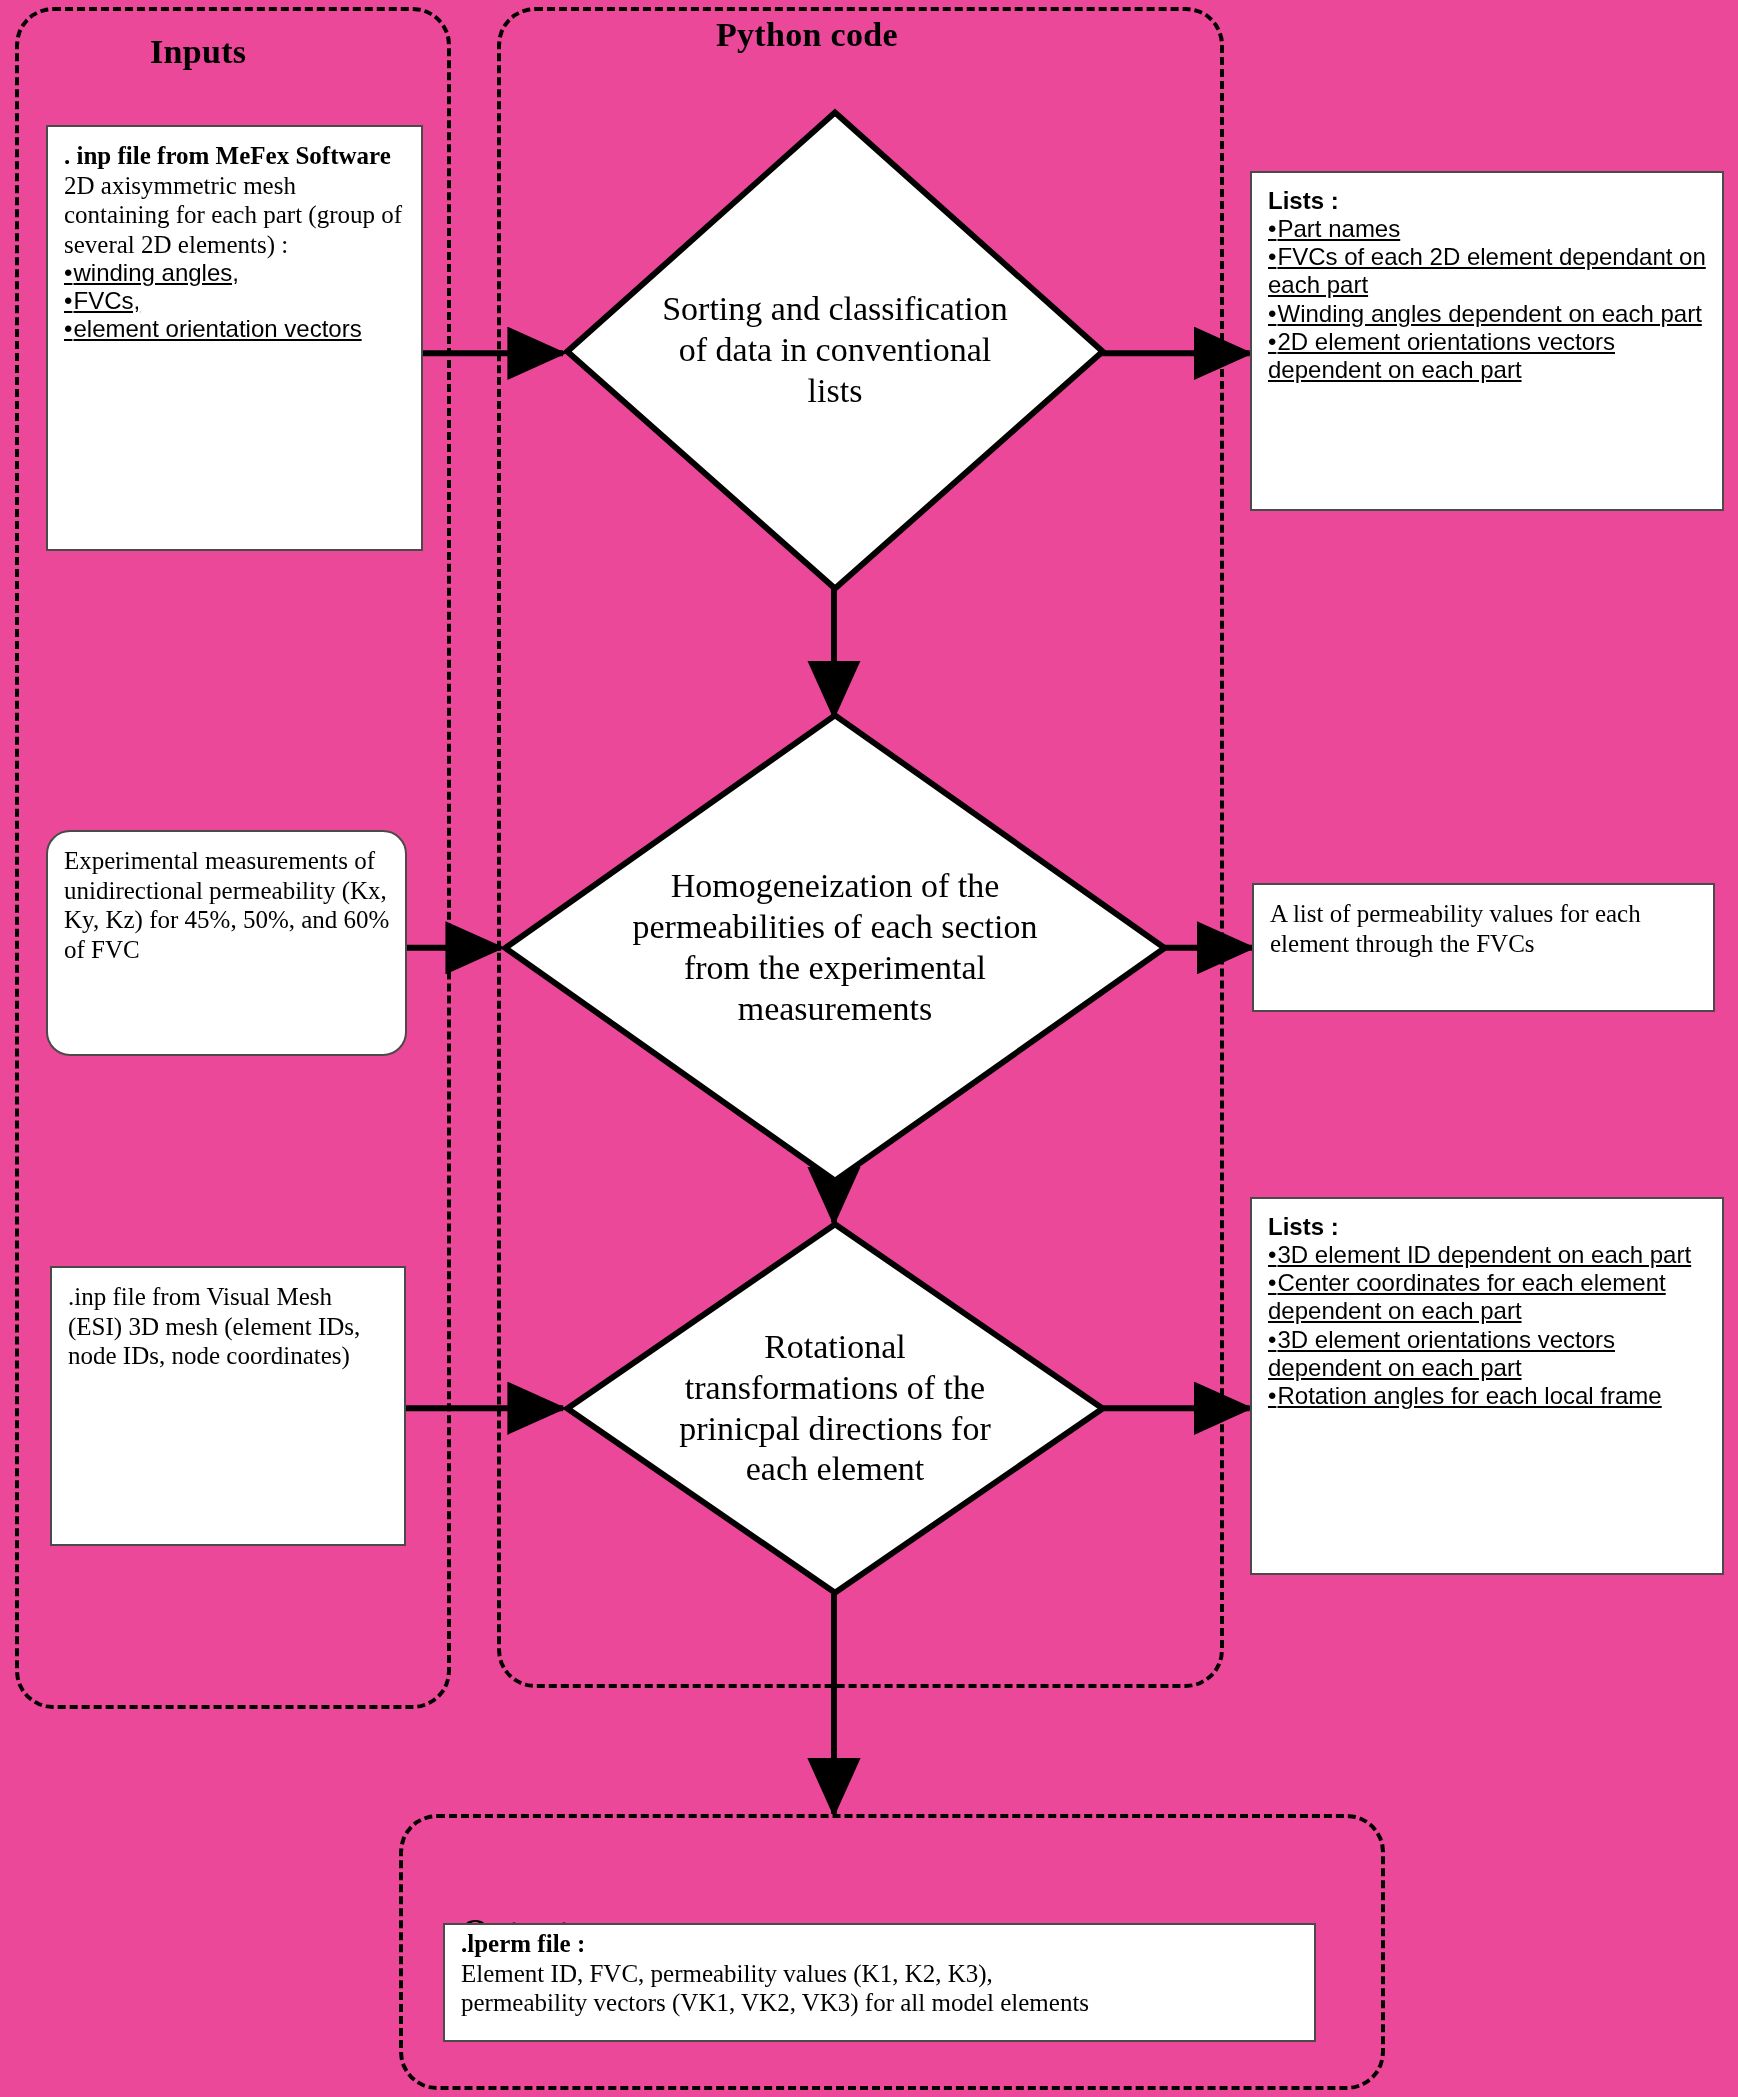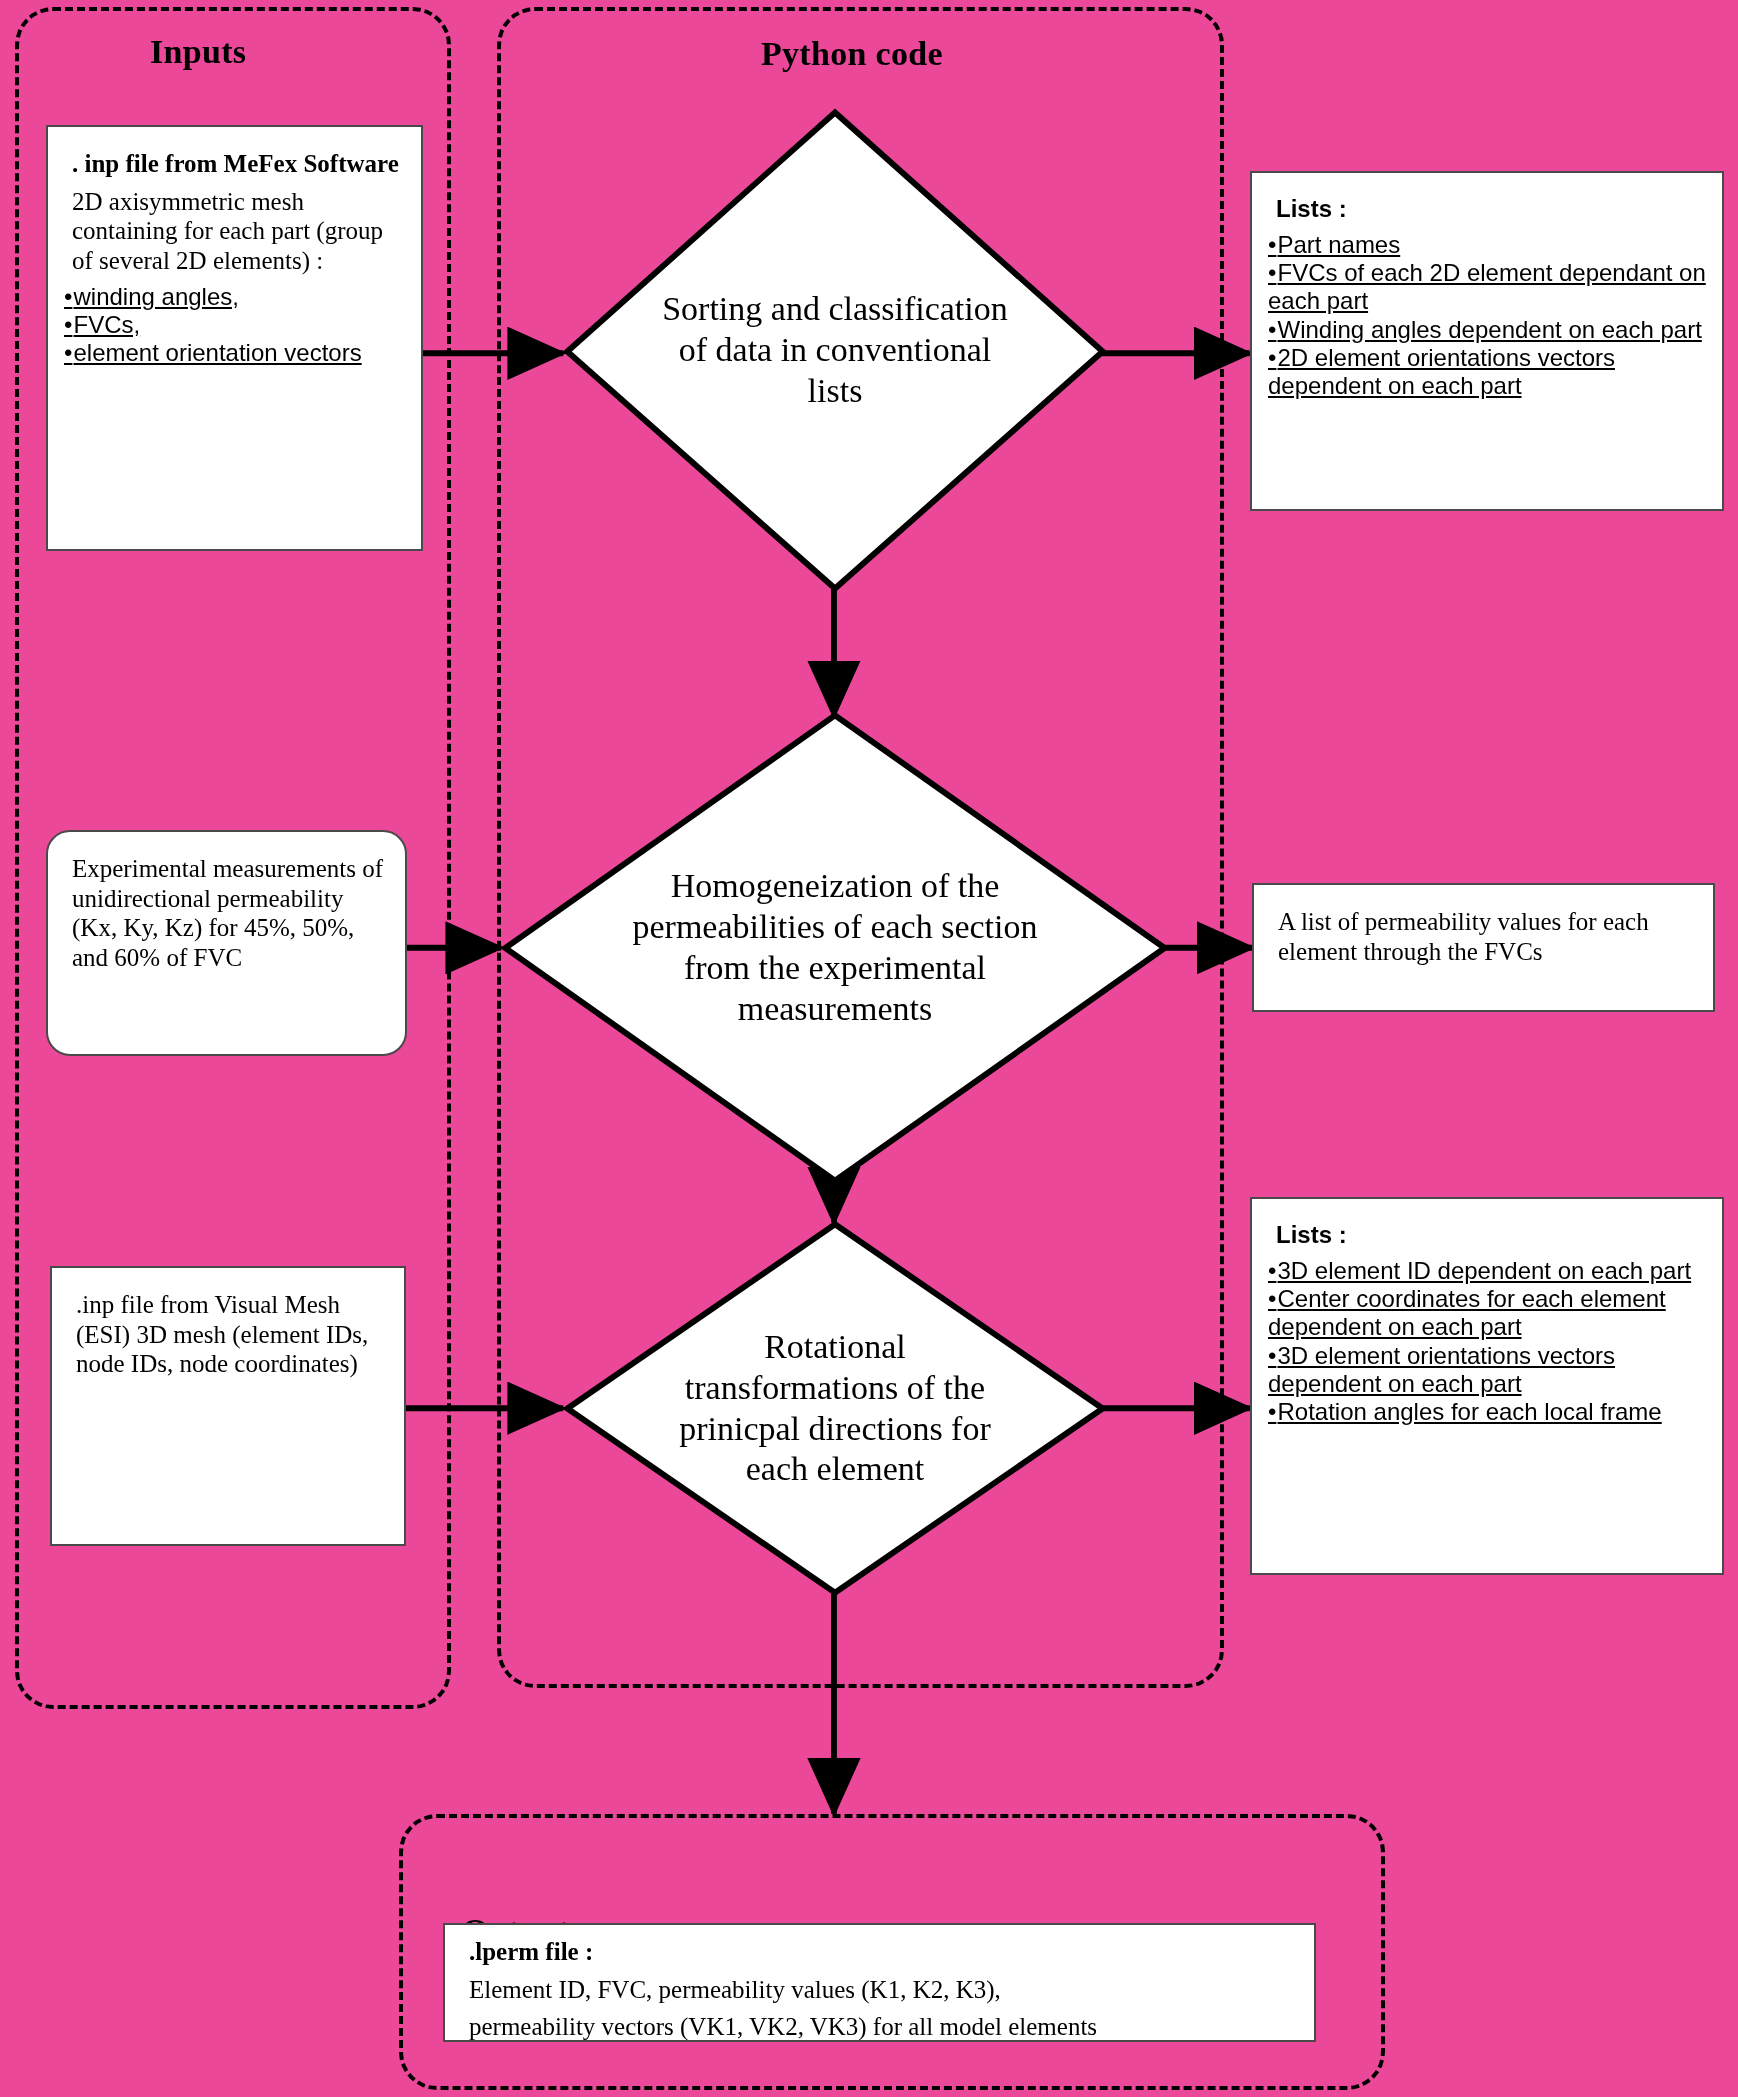--- a/index.html
+++ b/index.html
@@ -27,21 +27,21 @@
   
   .txtbox{
     position:absolute;
     box-sizing:border-box;
     border:2.2px solid #4a4a4a;
     background:#fff;
     padding:14px 14px 10.8px 16px;
     color:#000;
     z-index:5;
   }
-  .txtbox p{margin:8px;}
+  .txtbox p{margin:0;}
   .serif{font-family:"Liberation Serif", serif;font-size:25px;line-height:1.18;}
   .sans{font-family:"Liberation Sans", sans-serif;font-size:24px;line-height:1.18;}
   .bold{font-weight:700;}
   .bullets{margin:0;padding:0;list-style:none;text-decoration:underline;}
   .bullets li{font-family:"Liberation Sans", sans-serif;font-size:24px;line-height:1.17;text-indent:0;}
   .bullets li:before{content:"\2022";margin-right:1.1px;}
 
   
   .diamond{position:absolute;z-index:4;}
   .diamond svg{position:absolute;left:0;top:0;overflow:visible;}
@@ -86,21 +86,21 @@
 
     <line x1="1548" y1="2190" x2="1548" y2="2270" stroke="#000" stroke-width="11" marker-end="url(#ah)"></line>
 
     <line x1="1548" y1="2960" x2="1548" y2="3368" stroke="#000" stroke-width="11" marker-end="url(#ah)"></line>
   </svg>
 
   <div class="dashed-region" style="left:15px;top:6.5px;width:436px;height:1702px;"></div>
   <div class="region-title" style="left:150px;top:33px;">Inputs</div>
 
   <div class="dashed-region" style="left:497px;top:6.5px;width:727px;height:1681px;"></div>
-  <div class="region-title" style="left:716px;top:35px;margin-left:45px;">Python code</div>
+  <div class="region-title" style="left:716px;top:16px;">Python code</div>
 
   <div class="dashed-region" style="left:399px;top:1814px;width:986px;height:276px;"></div>
   <div class="region-title" style="left:462px;top:1912px;text-align:center;">Outputs</div>
 
   <div class="txtbox" style="left:46px;top:125px;width:377px;height:426px;">
     <p class="serif bold">. inp file from MeFex Software</p>
     <p class="serif">2D axisymmetric mesh containing for each part (group of several 2D elements) :</p>
     <ul class="bullets">
       <li>winding angles,</li>
       <li>FVCs,</li>

